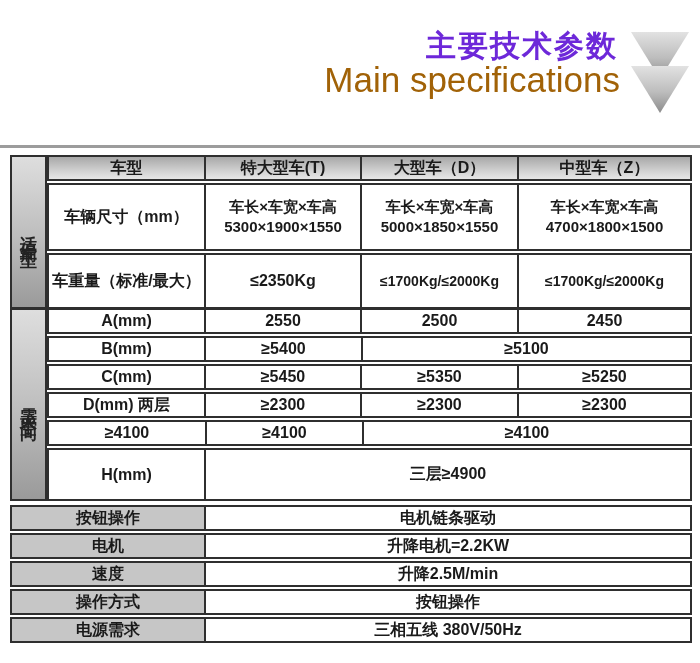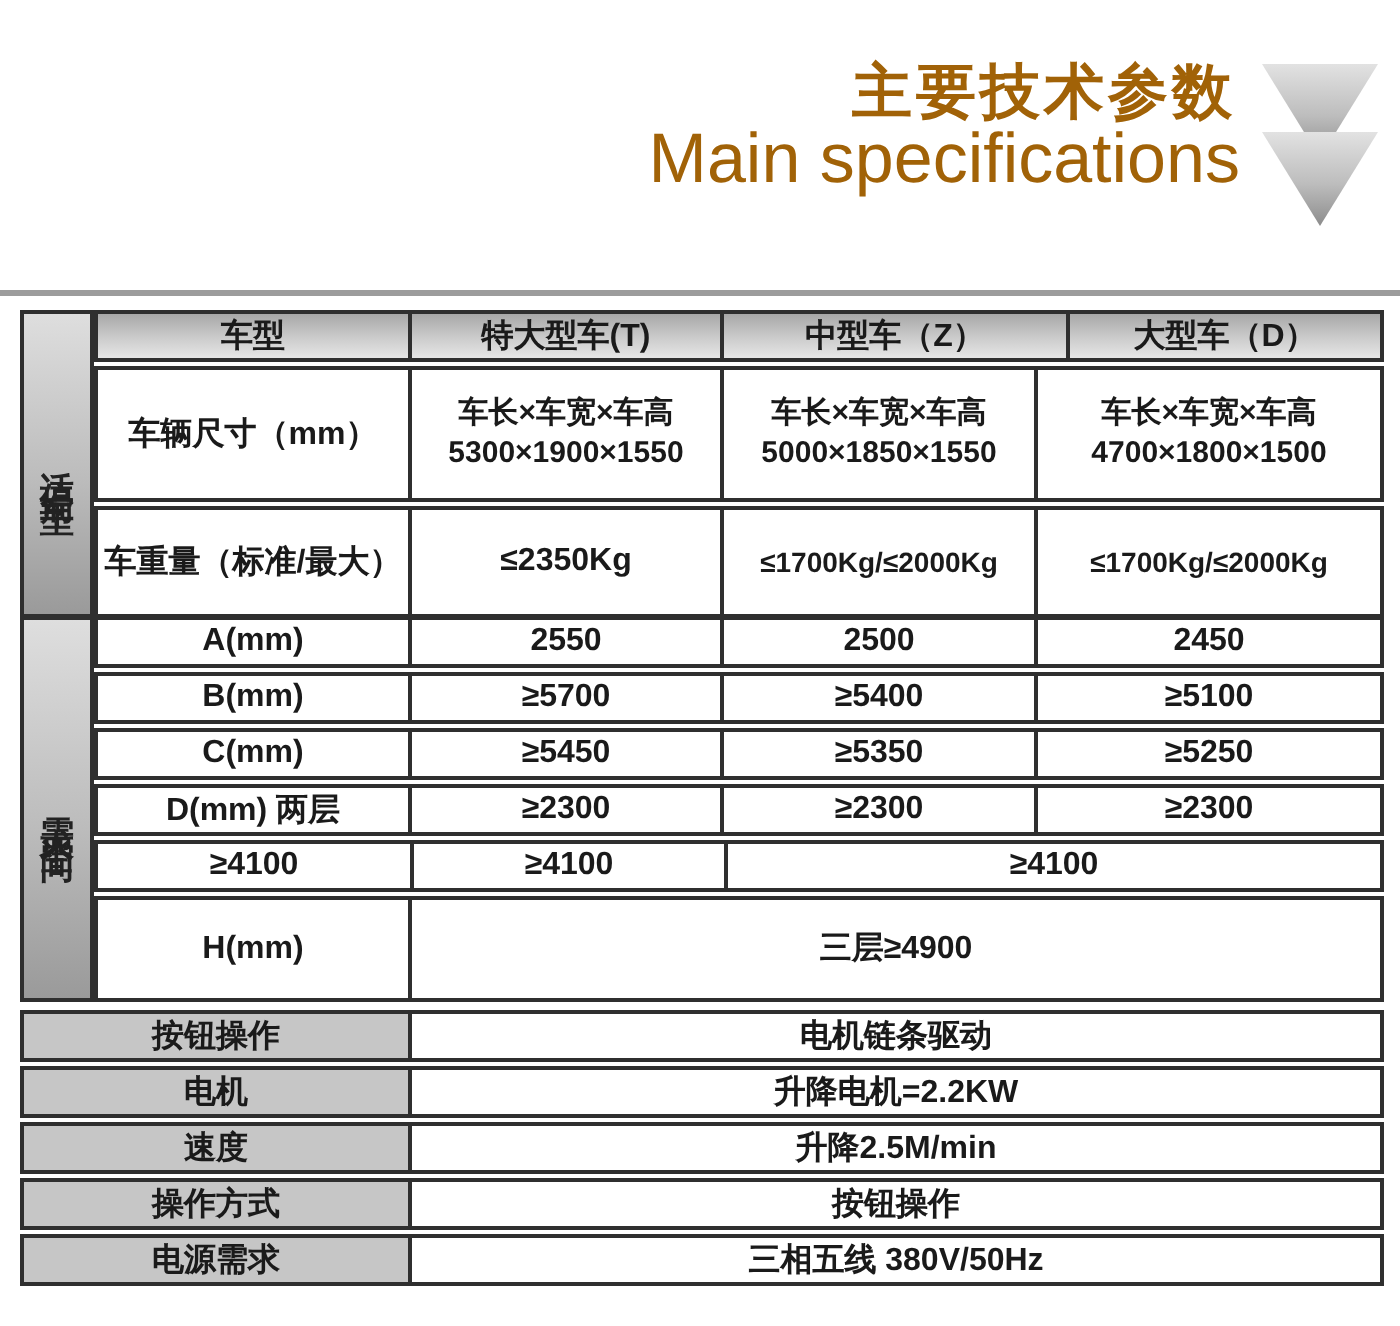--- a/index.html
+++ b/index.html
@@ -6,21 +6,21 @@
   body { background:#ffffff; }
   .page {
     position:relative; width:700px; height:663px; background:#ffffff;
     font-family:"Liberation Sans","DejaVu Sans",sans-serif; color:#1a1a1a;
     overflow:hidden;
   }
 
   
   .title-zh {
     position:absolute; top:26px; right:82px;
-    font-size:30px; font-weight:bold; color:#a16207; letter-spacing:2px;
+    font-size:30px; font-weight:bold; color:#6d28d9; letter-spacing:2px;
     white-space:nowrap;
   }
   .title-en {
     position:absolute; top:60px; right:80px;
     font-size:35px; color:#a16207; white-space:nowrap; letter-spacing:0px;
   }
   .chevrons { position:absolute; top:32px; right:11px; width:58px; }
   .chevron {
     width:58px; height:47px;
     clip-path:polygon(0 0, 100% 0, 50% 100%);
@@ -108,22 +108,22 @@
   <div class="top-line"></div>
 
   <div class="spec-table">
 
     <div class="section sec1">
       <div class="strip">适停车型</div>
       <div class="rows">
         <div class="trow header-row">
           <div class="cell w-label">车型</div>
           <div class="cell w-c1">特大型车(T)</div>
+          <div class="cell w-c2">大型车（D）</div>
           <div class="cell w-c3">中型车（Z）</div>
-          <div class="cell w-c2">大型车（D）</div>
         </div>
         <div class="trow dims-row">
           <div class="cell w-label lbl">车辆尺寸（mm）</div>
           <div class="cell w-c1">
             <span class="dims-sub">车长×车宽×车高</span>
             <span class="dims-val">5300×1900×1550</span>
           </div>
           <div class="cell w-c2">
             <span class="dims-sub">车长×车宽×车高</span>
             <span class="dims-val">5000×1850×1550</span>
@@ -146,21 +146,20 @@
       <div class="strip">需求空间</div>
       <div class="rows">
         <div class="trow std-row">
           <div class="cell w-label lbl">A(mm)</div>
           <div class="cell w-c1 val">2550</div>
           <div class="cell w-c2 val">2500</div>
           <div class="cell w-c3 val">2450</div>
         </div>
         <div class="trow std-row">
           <div class="cell w-label lbl">B(mm)</div>
-          <div class="cell w-c1 val">≥5700</div>
           <div class="cell w-c2 val">≥5400</div>
           <div class="cell w-c3 val">≥5100</div>
         </div>
         <div class="trow std-row">
           <div class="cell w-label lbl">C(mm)</div>
           <div class="cell w-c1 val">≥5450</div>
           <div class="cell w-c2 val">≥5350</div>
           <div class="cell w-c3 val">≥5250</div>
         </div>
         <div class="trow std-row">

